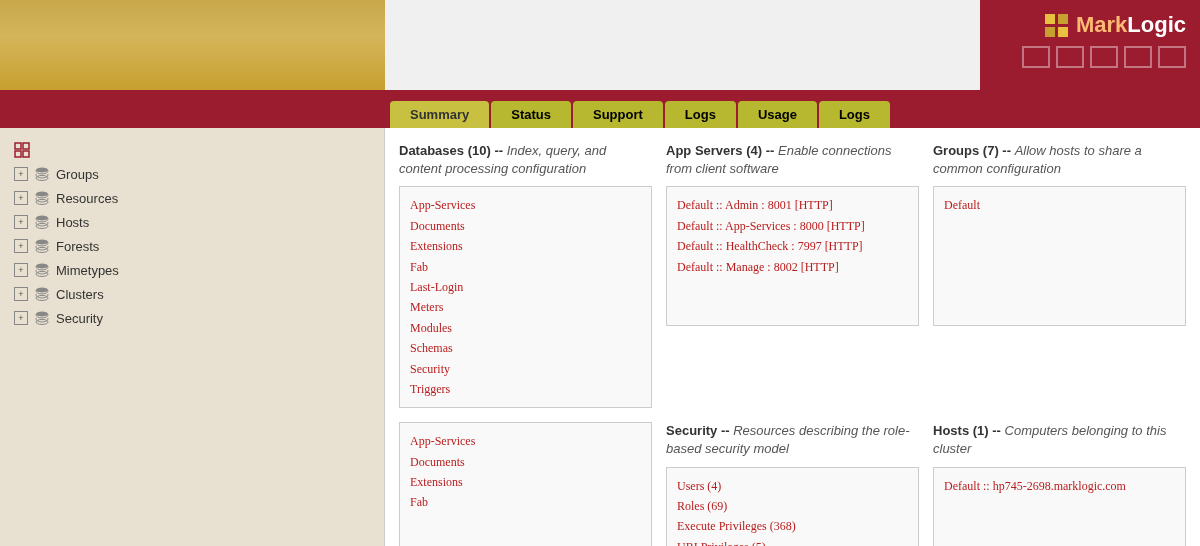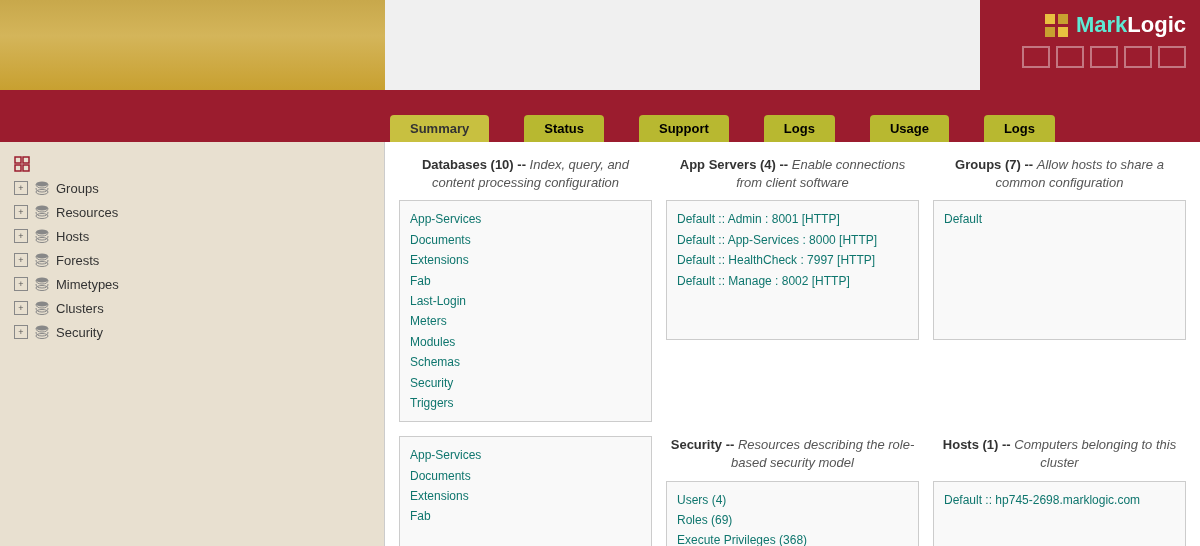--- a/index.html
+++ b/index.html
@@ -15,52 +15,52 @@
     .header-center .server-name { font-size: 13px; color: #333; }
     .header-center .server-date { font-size: 13px; color: #333; }
     .header-center .server-time { font-size: 13px; color: #333; }
     .header-center .license-warn { font-size: 13px; color: #333; margin-top: 4px; }
     .header-right { width: 220px; background: #9b1c2e; display: flex; flex-direction: column; align-items: flex-end; padding: 12px 14px; position: relative; }
     .header-right .logo-area { display: flex; align-items: center; gap: 4px; }
     .logo-squares { display: grid; grid-template-columns: 1fr 1fr; gap: 3px; margin-right: 4px; }
     .logo-squares .sq { width: 10px; height: 10px; background: #e8c040; }
     .logo-squares .sq.dark { background: #c8a030; }
     .logo-text { font-size: 22px; font-weight: bold; color: white; }
-    .logo-text span { color: #5eead4; }
+    .logo-text span { color: #fdba74; }
     .system-summary-label { color: white; font-size: 16px; font-weight: bold; margin-top: auto; text-align: right; }
 
     
     .deco-rects { display: flex; gap: 6px; margin-top: 8px; }
     .deco-rect { width: 28px; height: 22px; border: 2px solid rgba(255,255,255,0.4); background: transparent; }
 
     
-    .nav-tabs { display: flex; background: #9b1c2e; padding: 0 0 0 390px; height: 52px; align-items: flex-end; gap: 33px; }
+    .nav-tabs { display: flex; background: #9b1c2e; padding: 0 0 0 390px; height: 38px; align-items: flex-end; }
     .nav-tab { padding: 6px 20px; font-size: 13px; font-weight: bold; cursor: pointer; border-radius: 4px 4px 0 0; margin-right: 2px; background: #c8c040; color: #333; border: none; }
     .nav-tab.active { background: #c8c040; color: #333; }
     .nav-tab:not(.active) { background: #b8b830; color: #000000; }
 
     
     .main { display: flex; flex: 1; overflow: hidden; }
 
     
     .sidebar { width: 385px; background: #e8e0d0; padding: 10px 8px; flex-shrink: 0; border-right: 1px solid #ccc; overflow-y: auto; }
     .sidebar-item { display: flex; align-items: center; gap: 6px; padding: 4px 6px; cursor: pointer; color: #333; font-size: 13px; }
     .sidebar-item.configure { color: #9b1c2e; font-weight: bold; font-size: 14px; }
     .sidebar-icon { width: 16px; height: 16px; display: inline-flex; align-items: center; justify-content: center; flex-shrink: 0; }
     .expand-icon { width: 14px; height: 14px; border: 1px solid #888; display: inline-flex; align-items: center; justify-content: center; font-size: 9px; color: #555; flex-shrink: 0; }
 
     
     .content { flex: 1; padding: 14px; background: white; overflow-y: auto; }
     .content-grid { display: grid; grid-template-columns: 1fr 1fr 1fr; gap: 14px; }
     .content-section { }
-    .section-title { font-size: 13px; font-weight: bold; color: #333; margin-bottom: 8px; line-height: 1.4; text-align: center; }
+    .section-title { font-size: 13px; font-weight: bold; color: #333; margin-bottom: 8px; line-height: 1.4; }
     .section-title em { font-weight: normal; font-style: italic; color: #555; }
     .section-box { border: 1px solid #ccc; background: #f9f9f9; padding: 8px 10px; min-height: 140px; }
     .section-box .item { font-size: 12px; color: #333; line-height: 1.7; }
-    .section-box .item a { color: #0f766e; text-decoration: none; }
+    .section-box .item a { color: #b91c1c; text-decoration: none; font-family: Liberation Serif, serif; }
   </style>
 </head>
 <body>
 
 <div class="header">
   <div class="header-left">
     <div class="app-title"></div>
     <div class="app-subtitle"></div>
     <div class="app-version"></div>
   </div>

